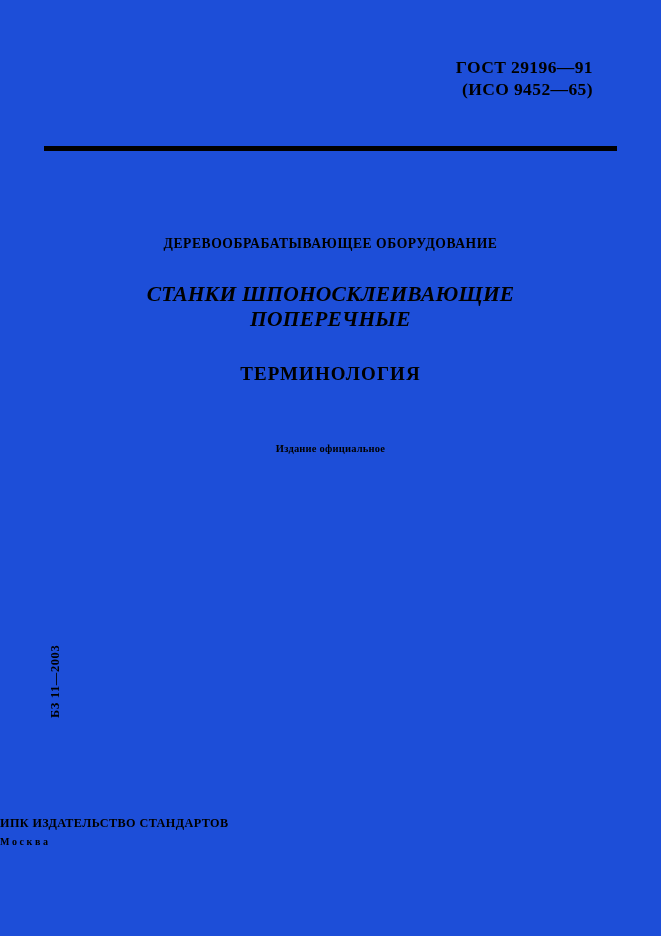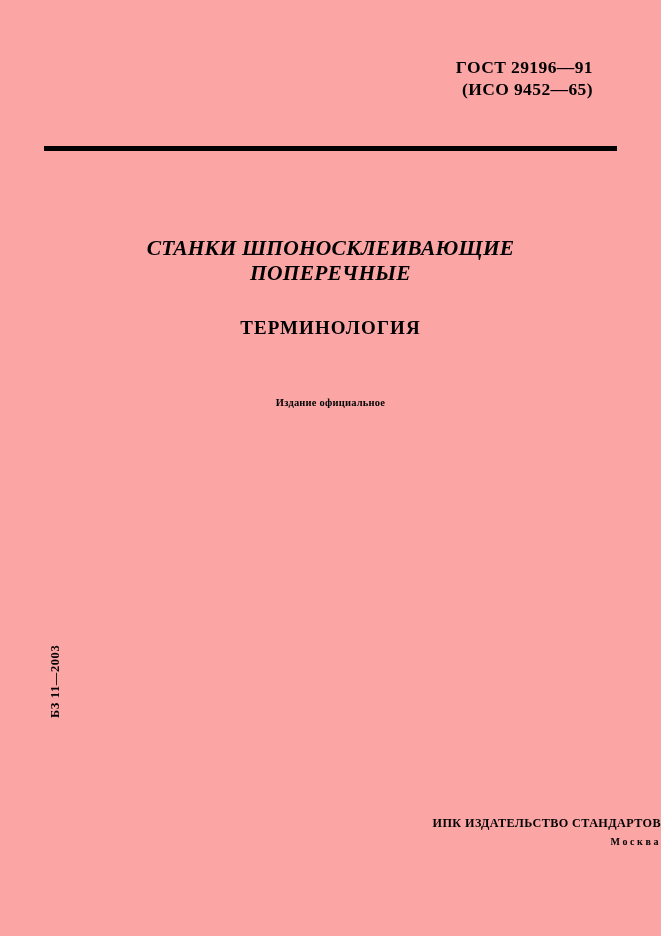--- a/index.html
+++ b/index.html
@@ -8,21 +8,21 @@
     background: #ffffff;
   }
   body {
     font-family: "Liberation Serif", serif;
     color: #000000;
   }
   .page {
     position: relative;
     width: 661px;
     height: 936px;
-    background: #fca5a5;
+    background: #1d4ed8;
     overflow: hidden;
   }
   
   .std-number {
     position: absolute;
     top: 56px;
     right: 68px;
     text-align: right;
     line-height: 1.28;
   }
@@ -106,21 +106,21 @@
     white-space: nowrap;
     transform: rotate(-90deg);
     transform-origin: left top;
   }
   
   .publisher {
     position: absolute;
     left: 0;
     right: 0;
     top: 816px;
-    text-align: right;
+    text-align: left;
   }
   .publisher .name {
     font-size: 12.2px;
     font-weight: bold;
     letter-spacing: 0.4px;
   }
   .publisher .city {
     margin-top: 5px;
     font-size: 10px;
     font-weight: bold;
@@ -135,20 +135,21 @@
   <div class="std-number">
     <div class="line1">ГОСТ 29196—91</div>
     <div class="line2">(ИСО 9452—65)</div>
   </div>
 
   <div class="banner">
     <div class="rule"></div>
   </div>
 
   <div class="titles">
+    <div class="subject">ДЕРЕВООБРАБАТЫВАЮЩЕЕ ОБОРУДОВАНИЕ</div>
     <div class="main-title">
       <span>СТАНКИ ШПОНОСКЛЕИВАЮЩИЕ</span>
       <span class="l2">ПОПЕРЕЧНЫЕ</span>
     </div>
     <div class="doc-kind">ТЕРМИНОЛОГИЯ</div>
     <div class="official">Издание официальное</div>
   </div>
 
   <div class="side-code">БЗ 11—2003</div>
 

